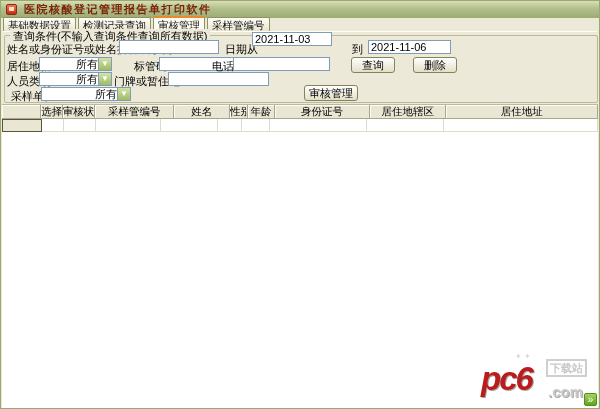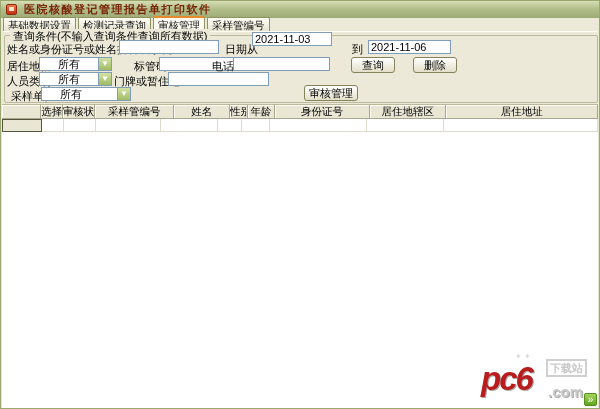--- a/index.html
+++ b/index.html
@@ -30,21 +30,21 @@
   .querybox { position:absolute; left:3px; top:34px; width:594px; height:68px;
               border:1px solid #bcb99b; border-radius:2px; }
   .querybox-title { position:absolute; left:9px; top:28px; background:#ece9d8;
               padding:0 3px; font-size:11px; color:#000; }
 
   .lbl { position:absolute; font-size:11px; color:#000; white-space:nowrap; }
   .txt { position:absolute; height:14px; border:1px solid #7f9db9; background:#fff;
          font-size:11px; font-family:"Liberation Sans",sans-serif; padding:0 2px; }
   .combo { position:absolute; height:14px; border:1px solid #7f9db9; background:#fff;
            font-size:11px; display:flex; align-items:center; }
-  .combo .val { flex:1; padding-left:18px; line-height:12px; }
+  .combo .val { flex:1; padding-left:18px; line-height:12px;text-align:right; }
   .combo .arrow { width:13px; height:12px; margin-right:0;
            background:linear-gradient(#d3e2a6,#9fbc64); border-left:1px solid #7f9db9;
            color:#fff; font-size:8px; line-height:12px; text-align:center; }
   .btn { position:absolute; height:16px; border:1px solid #84845c; border-radius:3px;
          background:linear-gradient(#ffffff,#e3dfc8); font-size:11px; color:#000;
          display:flex; align-items:center; justify-content:center;
          box-shadow:inset 0 1px 0 #fff; font-family:"Liberation Sans",sans-serif; }
 
   
   .grid { position:absolute; left:1px; right:1px; top:103px; bottom:0;

